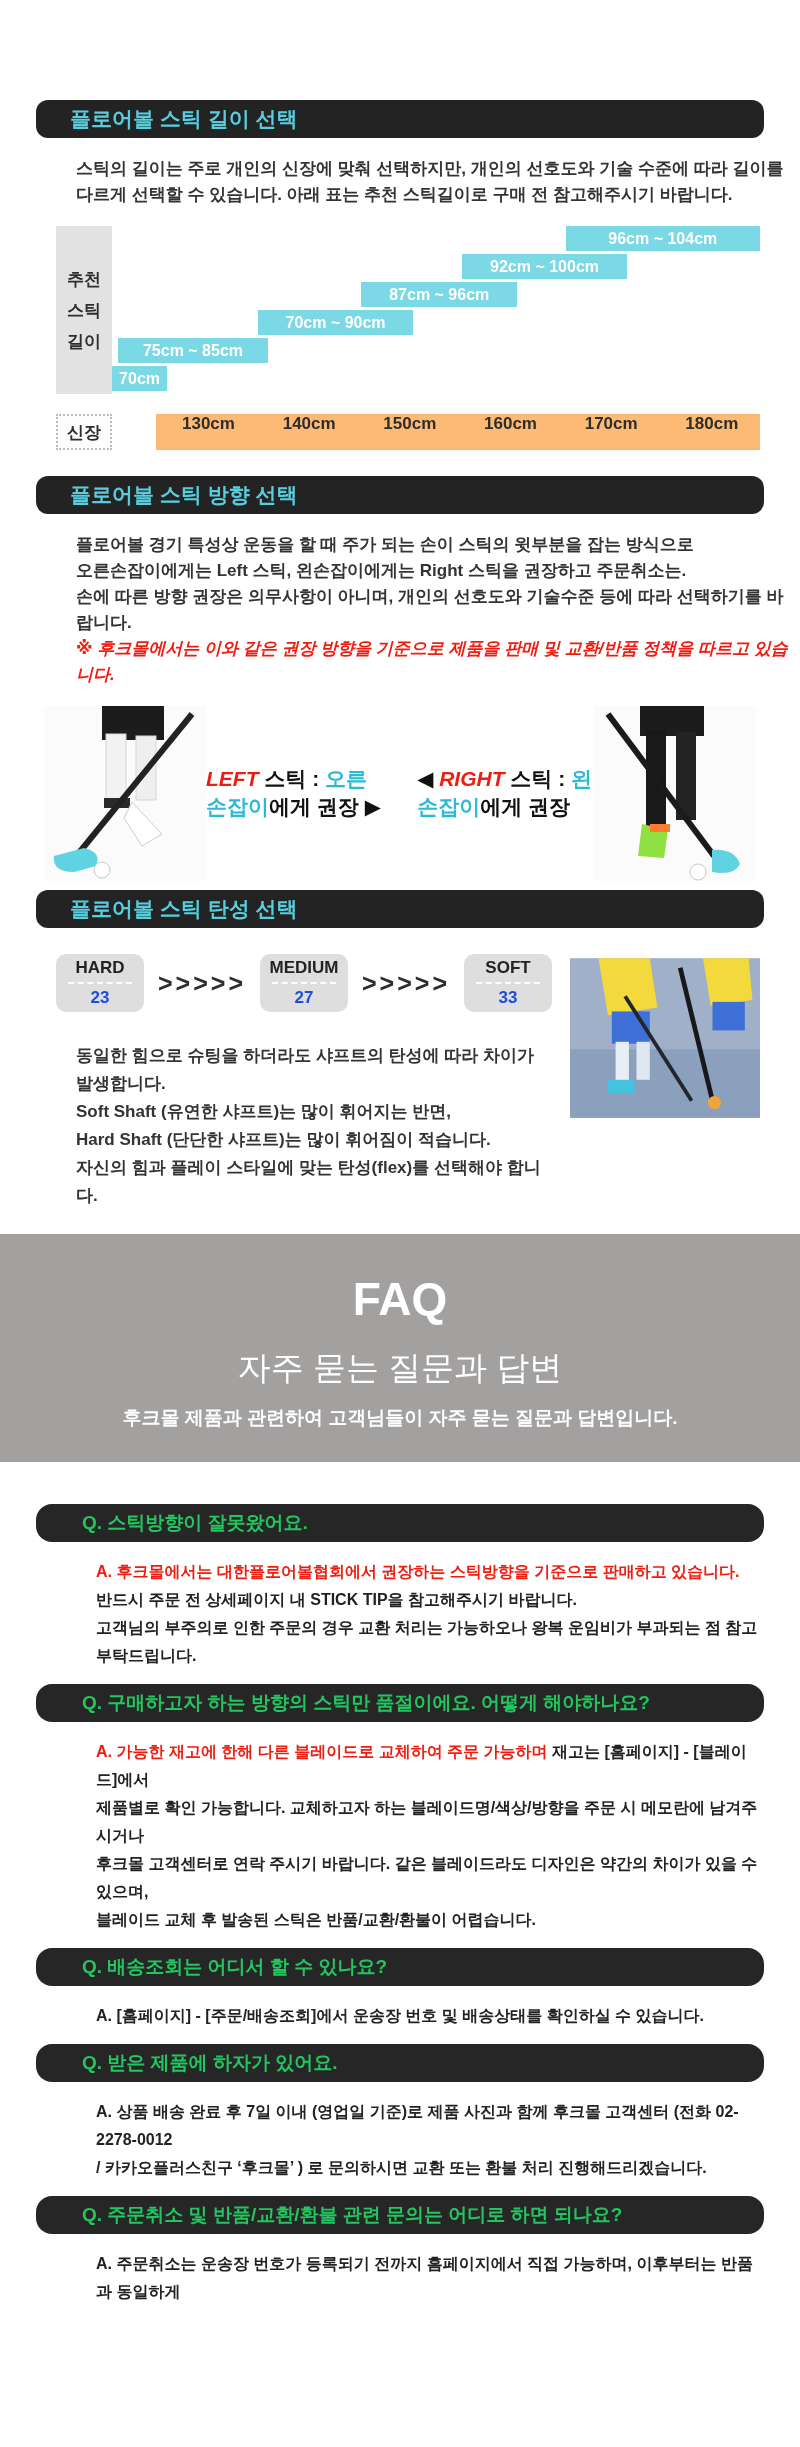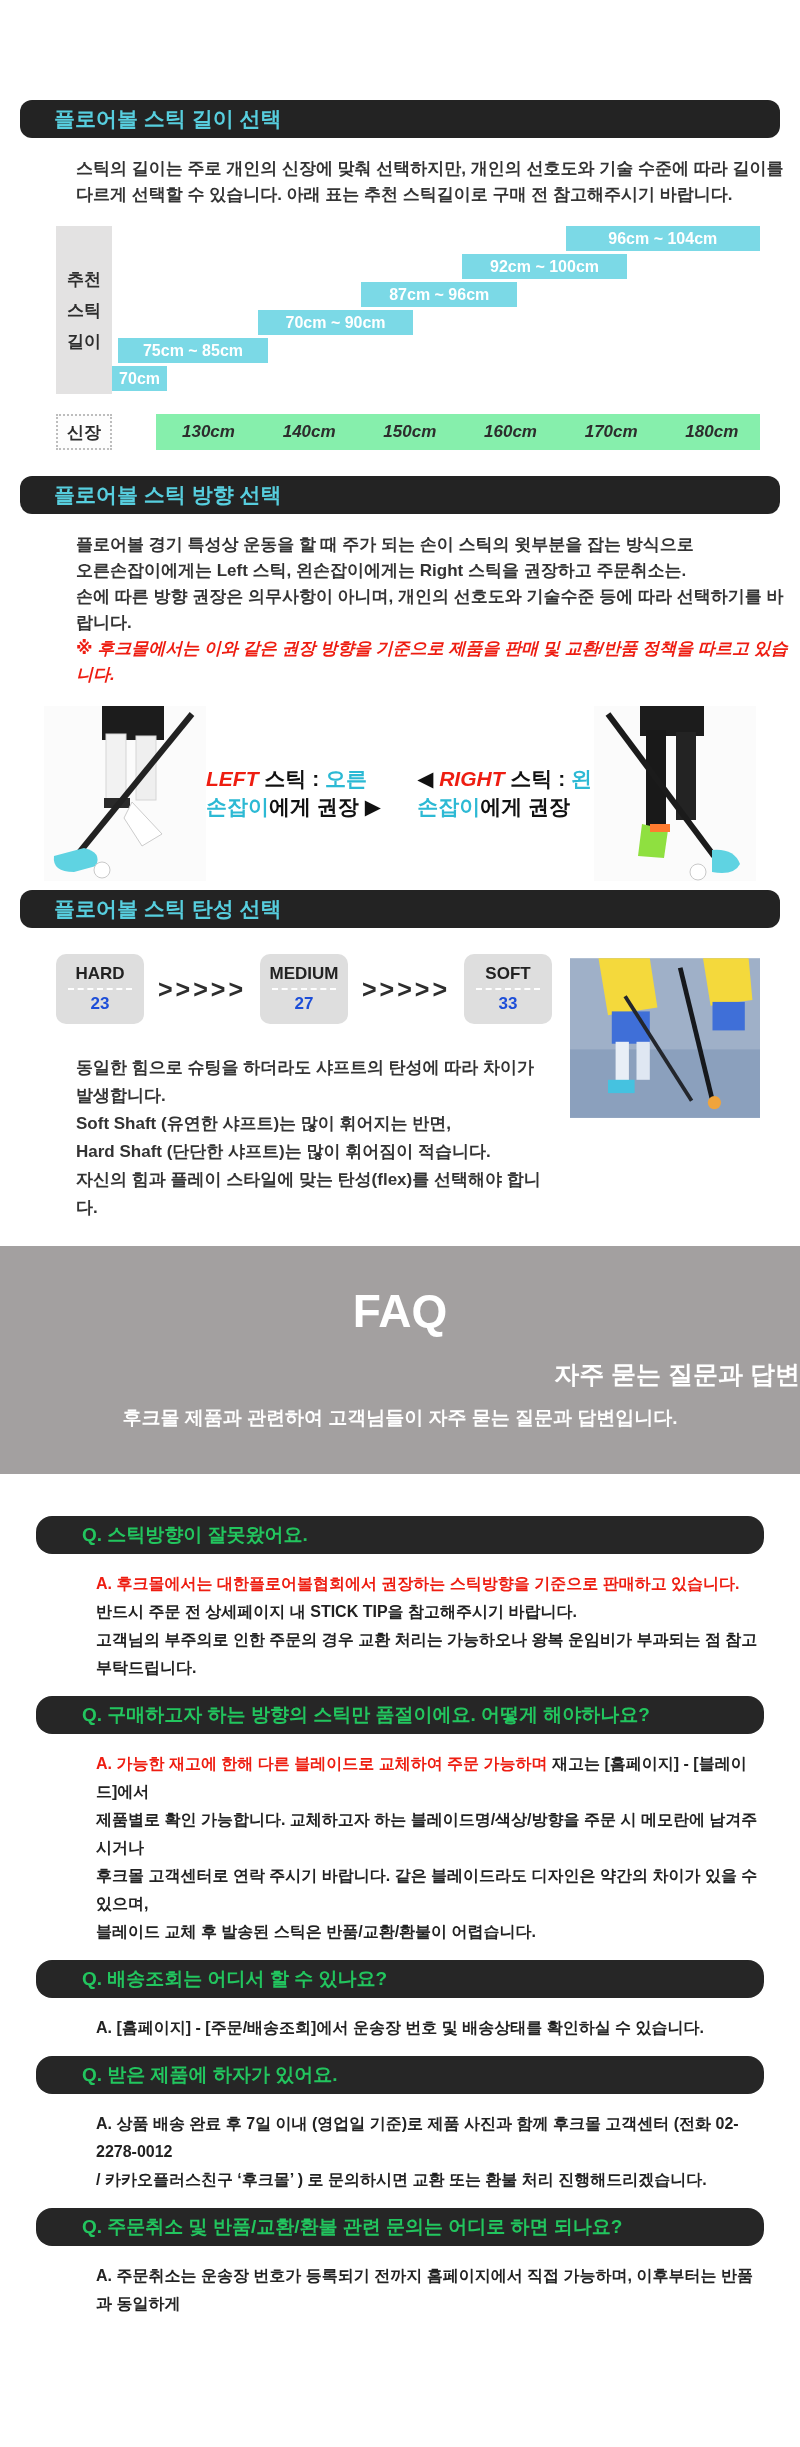--- a/index.html
+++ b/index.html
@@ -6,72 +6,72 @@
   body { background:#fff; font-family:"Liberation Sans","DejaVu Sans",sans-serif; }
   .page { width:800px; height:2447px; margin:0 auto; background:#fff; overflow:hidden; }
 
   
   .hero { height:180px; background:#e9e8e8; text-align:center; padding-top:32px; }
   .hero-title { font-size:46px; font-weight:bold; color:#2d2d2d; letter-spacing:1px; }
   .hero-sub { font-size:34px; font-weight:bold; color:#e8382d; margin-top:14px; }
   .hero-note { font-size:19px; color:#333; margin-top:12px; font-weight:bold; }
 
   
-  .sec-bar { margin:0 20px; height:38px; background:#232323; border-radius:12px;
+  .sec-bar { margin:0 36px; height:38px; background:#232323; border-radius:12px;
              display:flex; align-items:center; padding-left:34px; }
   .sec-bar span { color:#57cede; font-size:21px; font-weight:bold; }
 
   .para { margin:18px 0 0 76px; font-size:17px; line-height:26px; color:#333; font-weight:bold; }
   .warn-red { color:#ee1d11; font-style:italic; }
 
   
   .sec-length { padding-top:100px; }
   .chart { margin:18px 40px 0 56px; }
   .chart-body { display:flex; }
   .chart-label-col { width:56px; background:#e3e2e2; display:flex; flex-direction:column;
                      justify-content:center; align-items:center; gap:8px; }
   .chart-label-col div { font-size:17px; font-weight:bold; color:#2d2d2d; }
   .chart-plot { position:relative; flex:1; height:168px; }
   .bar { position:absolute; height:25px; background:#7bd9e6; color:#fff; font-size:16px;
          font-weight:bold; display:flex; align-items:center; justify-content:center; }
   .chart-axis { display:flex; margin-top:20px; height:36px;gap:44px; }
   .axis-name { width:56px; border:2px dotted #bdbdbd; background:#fdfdfd; display:flex;
                align-items:center; justify-content:center; font-size:17px; font-weight:bold; color:#2d2d2d; }
-  .axis-ticks { flex:1; background:#86efac; display:flex; align-items:center;font-style:italic; }
+  .axis-ticks { flex:1; background:#fdba74; display:flex; align-items:flex-start; }
   .axis-ticks span { flex:1; font-size:17px; font-weight:bold; color:#2d2d2d; padding-left:26px; }
 
   
   .sec-dir .sec-bar { margin-top:26px; }
   .dir-figure { display:flex; align-items:center; margin:16px 44px 0 44px; height:178px; }
   .dir-photo { width:162px; height:175px; background:#fafafa; }
   .dir-photo svg { width:100%; height:100%; display:block; }
   .dir-labels { flex:1; display:flex; flex-direction:row; align-items:center; gap:30px; }
   .dir-line { font-size:21px; font-weight:bold; color:#111; }
   .seg-red { color:#ee1d11; font-style:italic; }
   .seg-cyan { color:#2cb9d4; }
 
   
   .sec-flex .sec-bar { margin-top:8px; }
   .flex-row { display:flex; margin:26px 40px 0 56px; }
   .flex-left { flex:1; }
   .flex-boxes { display:flex; align-items:center; gap:14px; }
-  .flex-box { width:88px; height:70px; background:#dedede; border-radius:10px; display:flex;
+  .flex-box { width:88px; height:58px; background:#dedede; border-radius:10px; display:flex;
               flex-direction:column; align-items:center; justify-content:center; }
   .flex-box .fb-label { font-size:17px; font-weight:bold; color:#222; padding-bottom:4px; }
   .flex-box .fb-sep { width:64px; border-top:2px dashed #fff; }
   .flex-box .fb-val { font-size:17px; font-weight:bold; color:#1d4ed8; padding-top:4px; }
   .chev { font-size:25px; font-weight:bold; color:#2e2e2e; letter-spacing:3px; }
   .flex-para { margin:30px 0 0 20px; font-size:17px; line-height:28px; color:#333; font-weight:bold; }
   .flex-photo { width:200px; height:168px; margin-left:18px; }
   .flex-photo svg { width:100%; height:100%; display:block; }
 
   
   .faq-band { margin-top:24px; height:228px; background:#a3a0a0; text-align:center; color:#fff; padding-top:38px; }
   .faq-title { font-size:46px; font-weight:bold; }
-  .faq-heading { font-size:25px; font-weight:bold; margin-top:20px;text-align:right; }
+  .faq-heading { font-size:33px; font-weight:normal; margin-top:20px; }
   .faq-sub { font-size:19px; margin-top:14px; font-weight:bold; }
 
   
   .qa { padding-top:42px; }
   .q-bar { margin:0 36px 16px 36px; height:38px; background:#262626; border-radius:16px;
            display:flex; align-items:center; padding-left:46px; }
   .q-bar span { color:#22c55e; font-size:19px; font-weight:bold; }
   .ans { margin:0 40px 14px 96px; font-size:16px; line-height:28px; color:#222; font-weight:bold; }
   .ans .seg-red { font-style:normal; font-weight:bold; }
   .ans .seg-bold { font-weight:bold; }

